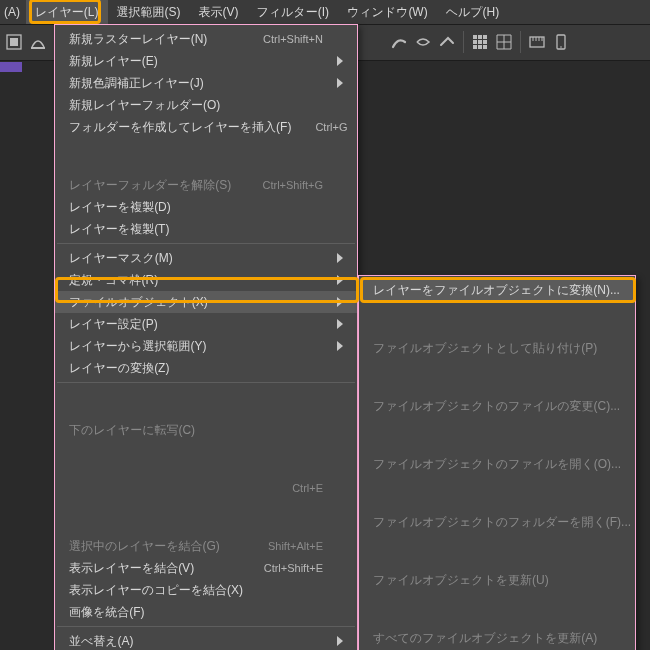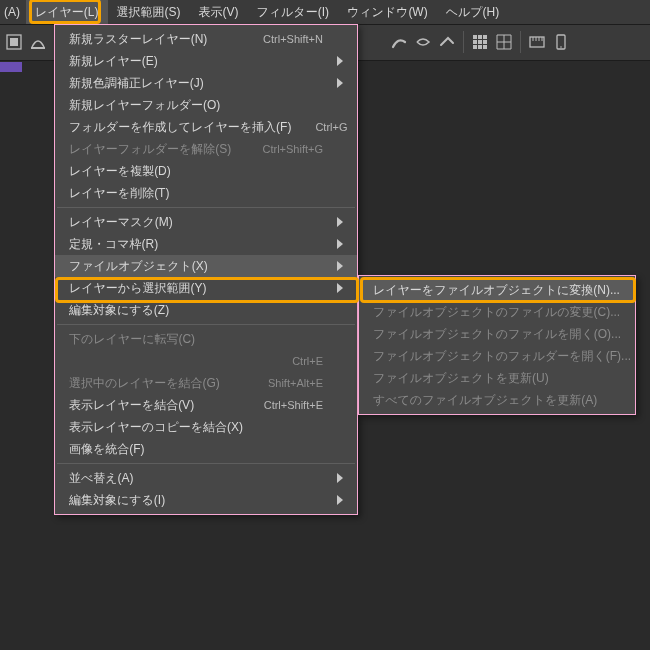--- a/index.html
+++ b/index.html
@@ -99,21 +99,21 @@
     z-index: 10;
   }
   .row {
     display: flex;
     align-items: center;
     height: 22px;
     padding: 0 10px 0 14px;
     position: relative;
     color: #d8d8d8;
   }
-  .row.disabled { color: #8a8a8a; }
+  .row.disabled { color: #8a8a8a; margin-top: 36px; }
   .row.hover { background: #5b5b5b; }
   .row .label { flex: 0 0 auto; white-space: nowrap; }
   .row .spacer { flex: 1 1 auto; }
   .row .shortcut { flex: 0 0 auto; color: #b8b8b8; font-size: 11px; margin-left: 24px; }
   .row.disabled .shortcut { color: #8a8a8a; }
   .row .arrow {
     flex: 0 0 10px;
     text-align: right;
     margin-left: 14px;
   }
@@ -289,21 +289,21 @@
     <div class="row">
       <span class="label">レイヤーを複製(D)</span>
       <span class="spacer"></span>
       <span class="arrow" style="visibility: hidden;">
         <svg width="6" height="10">
           <path d="M0 0 L6 5 L0 10 Z" fill="#c8c8c8"></path>
         </svg>
       </span>
     </div>
     <div class="row">
-      <span class="label">レイヤーを削除(T)</span>
+      <span class="label">レイヤーを複製(T)</span>
       <span class="spacer"></span>
       <span class="arrow" style="visibility: hidden;">
         <svg width="6" height="10">
           <path d="M0 0 L6 5 L0 10 Z" fill="#c8c8c8"></path>
         </svg>
       </span>
     </div>
     <div class="sep"></div>
     <div class="row">
       <span class="label">レイヤーマスク(M)</span>
@@ -326,30 +326,39 @@
     <div class="row hover">
       <span class="label">ファイルオブジェクト(X)</span>
       <span class="spacer"></span>
       <span class="arrow">
         <svg width="6" height="10">
           <path d="M0 0 L6 5 L0 10 Z" fill="#c8c8c8"></path>
         </svg>
       </span>
     </div>
     <div class="row">
+      <span class="label">レイヤー設定(P)</span>
+      <span class="spacer"></span>
+      <span class="arrow">
+        <svg width="6" height="10">
+          <path d="M0 0 L6 5 L0 10 Z" fill="#c8c8c8"></path>
+        </svg>
+      </span>
+    </div>
+    <div class="row">
       <span class="label">レイヤーから選択範囲(Y)</span>
       <span class="spacer"></span>
       <span class="arrow">
         <svg width="6" height="10">
           <path d="M0 0 L6 5 L0 10 Z" fill="#c8c8c8"></path>
         </svg>
       </span>
     </div>
     <div class="row">
-      <span class="label">編集対象にする(Z)</span>
+      <span class="label">レイヤーの変換(Z)</span>
       <span class="spacer"></span>
       <span class="arrow" style="visibility: hidden;">
         <svg width="6" height="10">
           <path d="M0 0 L6 5 L0 10 Z" fill="#c8c8c8"></path>
         </svg>
       </span>
     </div>
     <div class="sep"></div>
     <div class="row disabled">
       <span class="label">下のレイヤーに転写(C)</span>
@@ -432,20 +441,29 @@
     <div class="row hover">
       <span class="label">レイヤーをファイルオブジェクトに変換(N)...</span>
       <span class="spacer"></span>
       <span class="arrow" style="visibility: hidden;">
         <svg width="6" height="10">
           <path d="M0 0 L6 5 L0 10 Z" fill="#c8c8c8"></path>
         </svg>
       </span>
     </div>
     <div class="row disabled">
+      <span class="label">ファイルオブジェクトとして貼り付け(P)</span>
+      <span class="spacer"></span>
+      <span class="arrow" style="visibility: hidden;">
+        <svg width="6" height="10">
+          <path d="M0 0 L6 5 L0 10 Z" fill="#c8c8c8"></path>
+        </svg>
+      </span>
+    </div>
+    <div class="row disabled">
       <span class="label">ファイルオブジェクトのファイルの変更(C)...</span>
       <span class="spacer"></span>
       <span class="arrow" style="visibility: hidden;">
         <svg width="6" height="10">
           <path d="M0 0 L6 5 L0 10 Z" fill="#c8c8c8"></path>
         </svg>
       </span>
     </div>
     <div class="row disabled">
       <span class="label">ファイルオブジェクトのファイルを開く(O)...</span>

